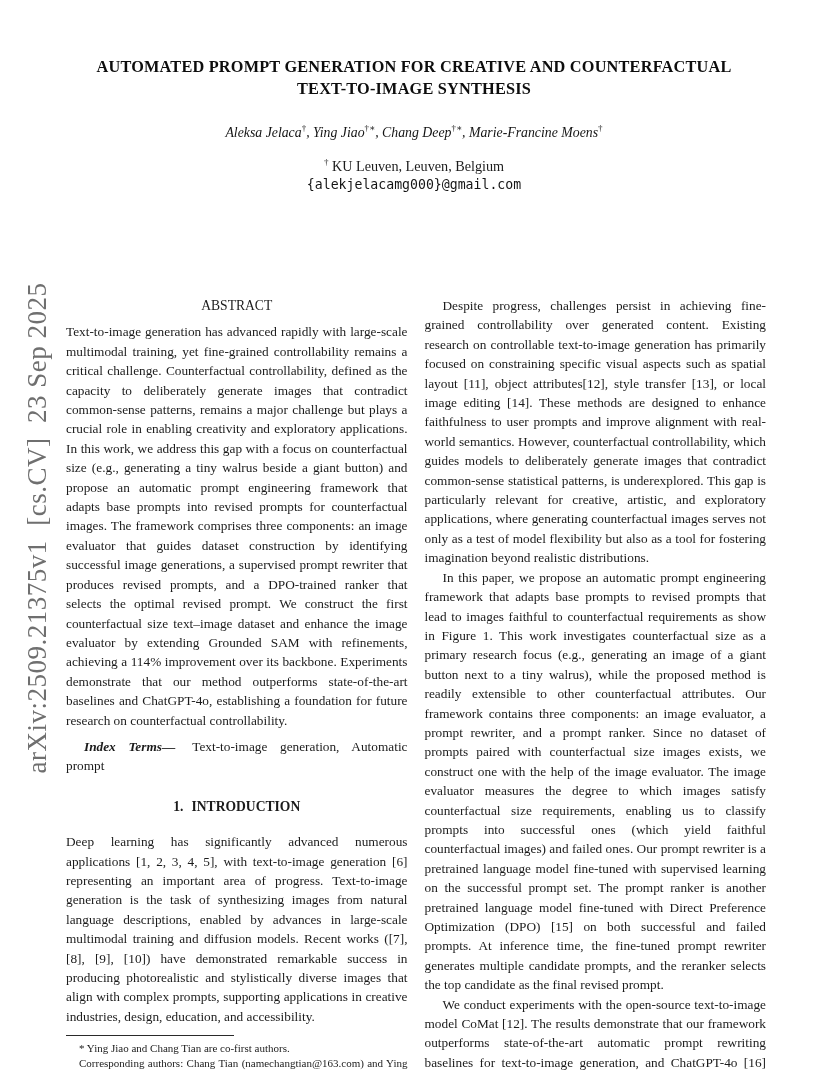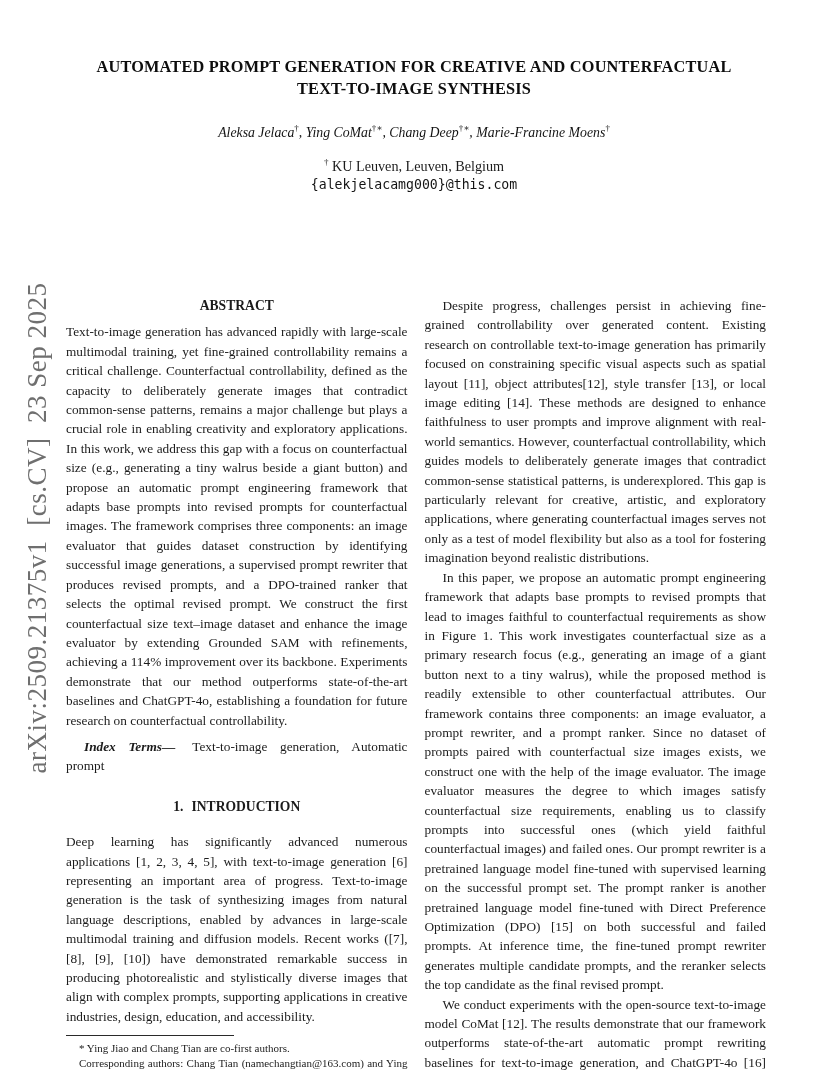--- a/index.html
+++ b/index.html
@@ -72,21 +72,21 @@
   .col {
     width: 342px;
     font-size: 13.3px;
     line-height: 19.4px;
     text-align: justify;
   }
   .para { margin: 0; }
   .para.indent { text-indent: 18px; }
   .abstract-heading {
     text-align: center;
-    font-weight: bold;
+    font-weight: normal;
     font-size: 13.6px;
     margin: 0 0 7px 0;
   }
   .index-terms { margin-top: 7px; text-indent: 18px; }
   .it-label { font-weight: bold; font-style: italic; margin-right: 17px; }
   .section-heading {
     text-align: center;
     font-weight: bold;
     font-size: 13.6px;
     margin: 21px 0 16px 0;
@@ -111,23 +111,23 @@
 </head>
 <body>
 
 <div id="page">
 
   <div id="arxiv-stamp">arXiv:2509.21375v1  [cs.CV]  23 Sep 2025</div>
 
   <div id="header">
     <div class="title-line">AUTOMATED PROMPT GENERATION FOR CREATIVE AND COUNTERFACTUAL</div>
     <div class="title-line">TEXT-TO-IMAGE SYNTHESIS</div>
-    <div id="authors-line"><span>Aleksa Jelaca</span><sup>†</sup>, <span>Ying CoMat</span><sup>†∗</sup>, <span>Chang Deep</span><sup>†∗</sup>, <span>Marie-Francine Moens</span><sup>†</sup></div>
+    <div id="authors-line"><span>Aleksa Jelaca</span><sup>†</sup>, <span>Ying Jiao</span><sup>†∗</sup>, <span>Chang Deep</span><sup>†∗</sup>, <span>Marie-Francine Moens</span><sup>†</sup></div>
     <div id="affiliation-line"><sup>†</sup><span> KU Leuven, Leuven, Belgium</span></div>
-    <div id="email-line">{alekjelacamg000}@this.com</div>
+    <div id="email-line">{alekjelacamg000}@gmail.com</div>
   </div>
 
   <div id="columns">
 
     <div class="col">
       <div class="abstract-heading">ABSTRACT</div>
       <p class="para">Text-to-image generation has advanced rapidly with large-scale multimodal training, yet fine-grained controllability remains a critical challenge. Counterfactual controllability, defined as the capacity to deliberately generate images that contradict common-sense patterns, remains a major challenge but plays a crucial role in enabling creativity and exploratory applications. In this work, we address this gap with a focus on counterfactual size (e.g., generating a tiny walrus beside a giant button) and propose an automatic prompt engineering framework that adapts base prompts into revised prompts for counterfactual images. The framework comprises three components: an image evaluator that guides dataset construction by identifying successful image generations, a supervised prompt rewriter that produces revised prompts, and a DPO-trained ranker that selects the optimal revised prompt. We construct the first counterfactual size text–image dataset and enhance the image evaluator by extending Grounded SAM with refinements, achieving a 114% improvement over its backbone. Experiments demonstrate that our method outperforms state-of-the-art baselines and ChatGPT-4o, establishing a foundation for future research on counterfactual controllability.</p>
       <p class="para index-terms"><span class="it-label">Index Terms—</span><span>Text-to-image generation, Automatic prompt</span></p>
       <div class="section-heading"><span class="sec-num">1.</span><span>INTRODUCTION</span></div>
       <p class="para">Deep learning has significantly advanced numerous applications [1, 2, 3, 4, 5], with text-to-image generation [6] representing an important area of progress. Text-to-image generation is the task of synthesizing images from natural language descriptions, enabled by advances in large-scale multimodal training and diffusion models. Recent works ([7], [8], [9], [10]) have demonstrated remarkable success in producing photorealistic and stylistically diverse images that align with complex prompts, supporting applications in creative industries, design, education, and accessibility.</p>

